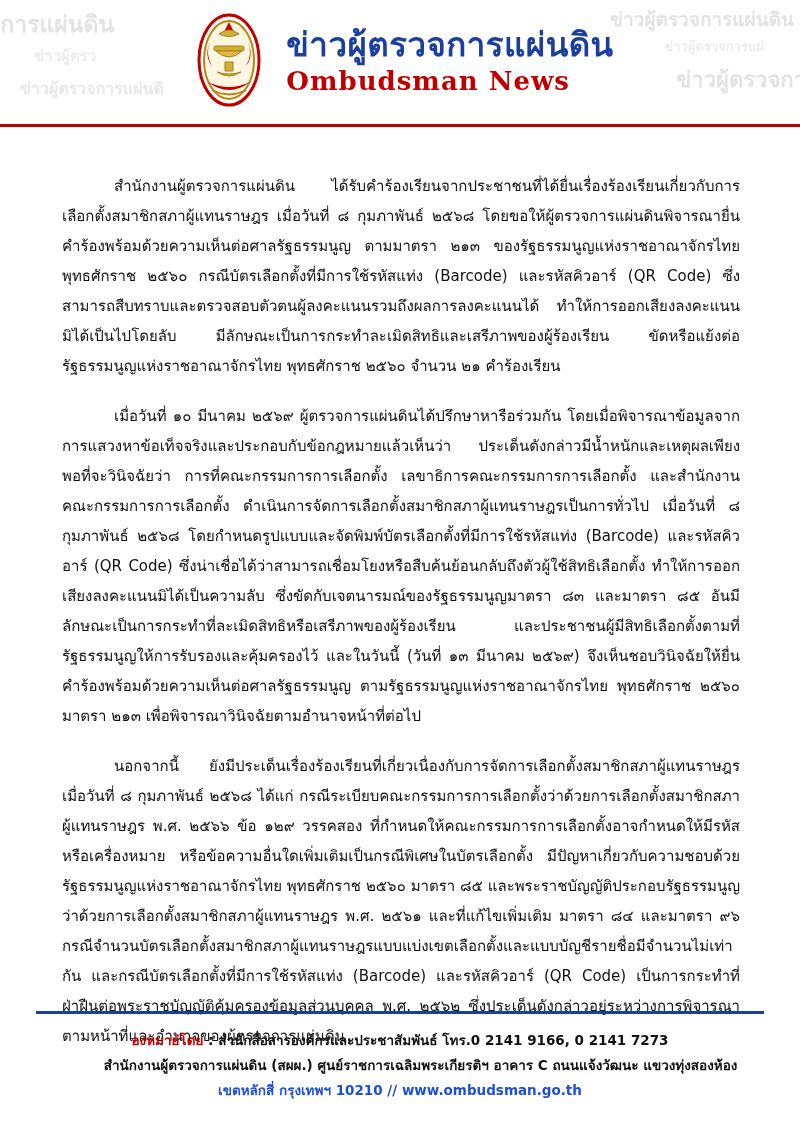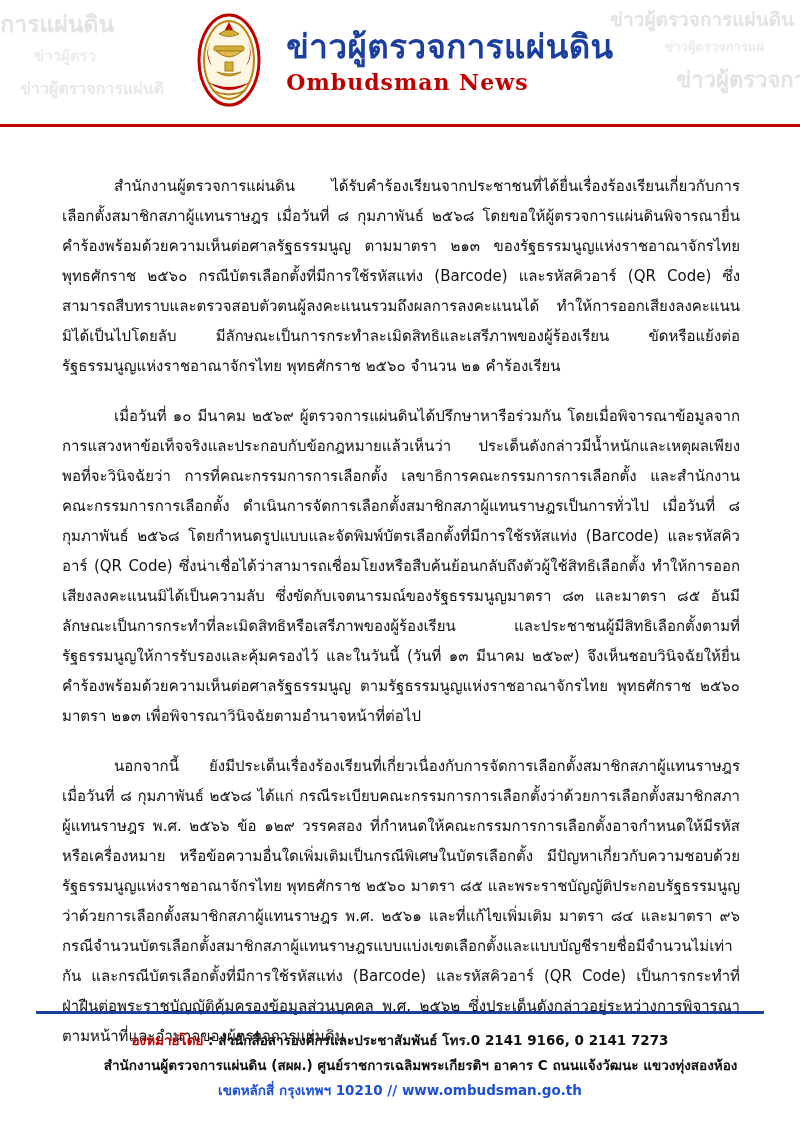--- a/index.html
+++ b/index.html
@@ -66,21 +66,21 @@
   }
   .title-thai {
     font-size: 33px;
     color: #1a3f9e;
     font-weight: bold;
     letter-spacing: .5px;
     line-height: 1.25;
     font-family: "DejaVu Sans", sans-serif;
   }
   .title-en {
-    font-size: 22px;
+    font-size: 26px;
     color: #c00000;
     font-weight: bold;
     font-family: "DejaVu Serif", "Liberation Serif", serif;
     letter-spacing: 1px;
     line-height: 1.1;
     margin-top: 2px;
   }
   .rule-top {
     height: 3px;
     background: #c00000;

